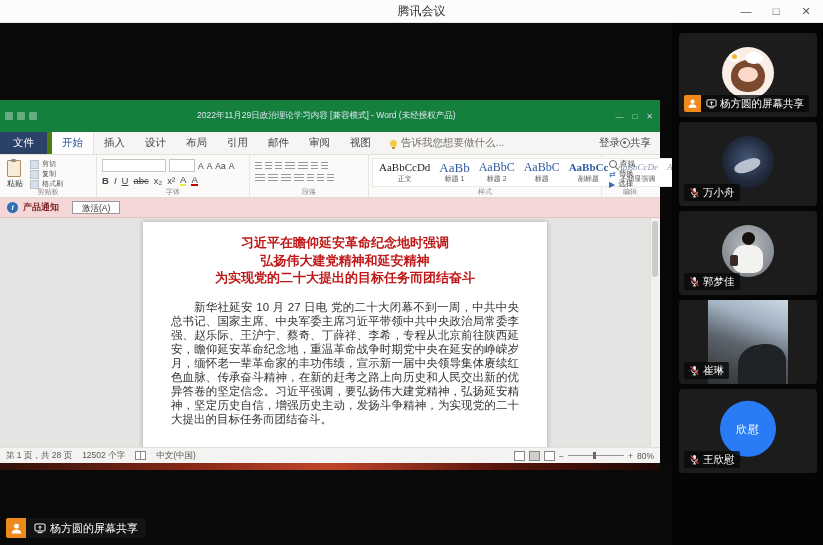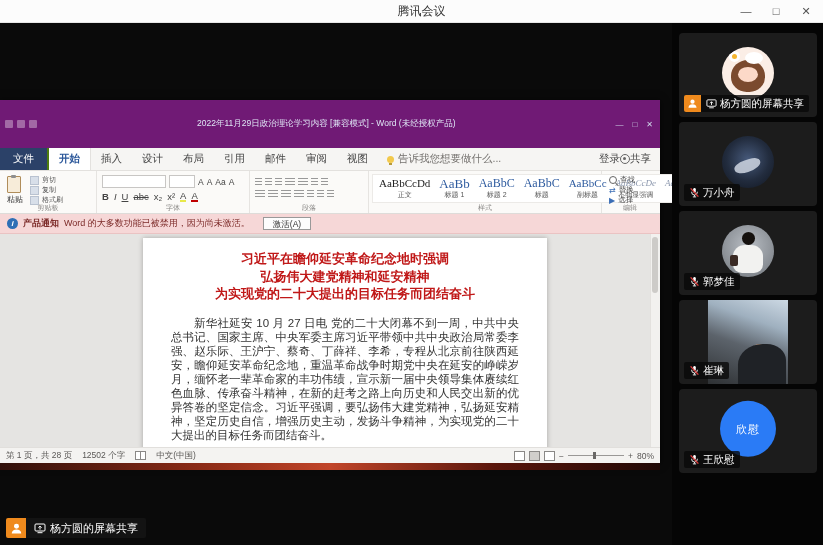--- a/index.html
+++ b/index.html
@@ -12,30 +12,30 @@
   .tb-controls{position:absolute;right:2px;top:0;height:22px;display:flex;}
   .tb-btn{width:30px;height:22px;display:flex;align-items:center;justify-content:center;font-size:11px;color:#555;cursor:default;}
 
   
   .main{position:absolute;top:22px;left:0;right:0;bottom:0;display:flex;}
   .stage{position:relative;width:672px;height:100%;background:#0a0a0a;flex:none;}
   .sidebar{position:relative;flex:1;background:#050505;padding:11px 6px 0 7px;display:flex;flex-direction:column;gap:5px;overflow:hidden;}
 
   
   .word{position:absolute;left:0;top:78px;width:660px;height:363px;background:#fff;display:flex;flex-direction:column;box-shadow:0 1px 8px rgba(0,0,0,.7);}
-  .word-tb{height:16px;background:#701a75;display:flex;align-items:center;padding:16px 5px;color:#e8edf8;flex:none;}
+  .word-tb{height:16px;background:#15803d;display:flex;align-items:center;padding:8px 5px;color:#e8edf8;flex:none;}
   .qa{display:flex;gap:4px;}
   .qa span{width:8px;height:8px;background:rgba(255,255,255,.35);border-radius:1px;display:inline-block;}
   .word-tb-title{flex:1;text-align:center;font-size:8.5px;white-space:nowrap;overflow:hidden;color:#dfe6f5;}
   .word-tb-ctrl{display:flex;gap:9px;font-size:8px;color:#cfd8ea;padding-right:2px;}
 
   .word-tabs{height:22px;background:#f6f5f3;display:flex;align-items:stretch;font-size:10.5px;border-bottom:1px solid #e3e1de;flex:none;}
   .tab-file{background:#2b4168;color:#fff;padding:0 13px;display:flex;align-items:center;}
   .tab{padding:0 10px;display:flex;align-items:center;color:#454545;}
-  .tab.active{background:#fff;color:#2b579a;border-left:2px solid #4d7c0f;border-right:1px solid #e3e1de;font-weight:bold;}
+  .tab.active{background:#fff;color:#2b579a;border-left:5px solid #4d7c0f;border-right:1px solid #e3e1de;font-weight:normal;}
   .tellme{display:flex;align-items:center;gap:4px;color:#767370;padding:0 9px;}
   .bulb{width:7px;height:7px;border-radius:50%;background:#f2c94c;position:relative;display:inline-block;}
   .bulb::after{content:"";position:absolute;left:2px;top:7px;width:3px;height:2px;background:#b79a3a;}
   .tabs-right{margin-left:auto;display:flex;align-items:center;padding-right:9px;color:#454545;}
   .acct-ico{width:8px;height:8px;border-radius:50%;border:1px solid #666;position:relative;display:inline-block;}
   .acct-ico::after{content:"";position:absolute;left:1.5px;top:1.5px;width:3px;height:3px;border-radius:50%;background:#666;}
 
   
   .ribbon{height:42px;background:#fbfaf8;display:flex;border-bottom:1px solid #dedcd9;flex:none;}
   .rgroup{position:relative;border-right:1px solid #e6e4e1;display:flex;flex-direction:column;flex:none;}
@@ -280,21 +280,21 @@
                   </div>
                 <div class="style-cell hd">
                     <span class="sprev" style="font-size:12px;">AaBbC</span>
                     <span class="sname">标题 2</span>
                   </div>
                 <div class="style-cell hd">
                     <span class="sprev" style="font-size:12px;">AaBbC</span>
                     <span class="sname">标题</span>
                   </div>
                 <div class="style-cell hd">
-                    <span class="sprev" style="font-size:11px;">AaBbCc</span>
+                    <span class="sprev" style="font-size:11px;font-weight:bold;">AaBbCc</span>
                     <span class="sname">副标题</span>
                   </div>
                 <div class="style-cell em">
                     <span class="sprev">AaBbCcDe</span>
                     <span class="sname">不明显强调</span>
                   </div>
                 <div class="style-cell em">
                     <span class="sprev">AaBbCcDe</span>
                     <span class="sname">强调</span>
                   </div>
@@ -324,21 +324,20 @@
                   </div>
               </div>
             </div>
             <div class="rlabel">编辑</div>
           </div>
         </div>
 
         <div class="notice">
           <span class="notice-ico">i</span>
           <span class="notice-prefix">产品通知</span>
-          <span>Word 的大多数功能已被禁用，因为尚未激活。</span>
           <button class="notice-btn">激活(A)</button>
         </div>
 
         <div class="docarea">
           <div class="page">
             <div class="doc-title">习近平在瞻仰延安革命纪念地时强调</div>
             <div class="doc-title">弘扬伟大建党精神和延安精神</div>
             <div class="doc-title">为实现党的二十大提出的目标任务而团结奋斗</div>
             <div class="doc-body">新华社延安 10 月 27 日电 党的二十大闭幕不到一周，中共中央总书记、国家主席、中央军委主席习近平带领中共中央政治局常委李强、赵乐际、王沪宁、蔡奇、丁薛祥、李希，专程从北京前往陕西延安，瞻仰延安革命纪念地，重温革命战争时期党中央在延安的峥嵘岁月，缅怀老一辈革命家的丰功伟绩，宣示新一届中央领导集体赓续红色血脉、传承奋斗精神，在新的赶考之路上向历史和人民交出新的优异答卷的坚定信念。习近平强调，要弘扬伟大建党精神，弘扬延安精神，坚定历史自信，增强历史主动，发扬斗争精神，为实现党的二十大提出的目标任务而团结奋斗。</div>
           </div>

